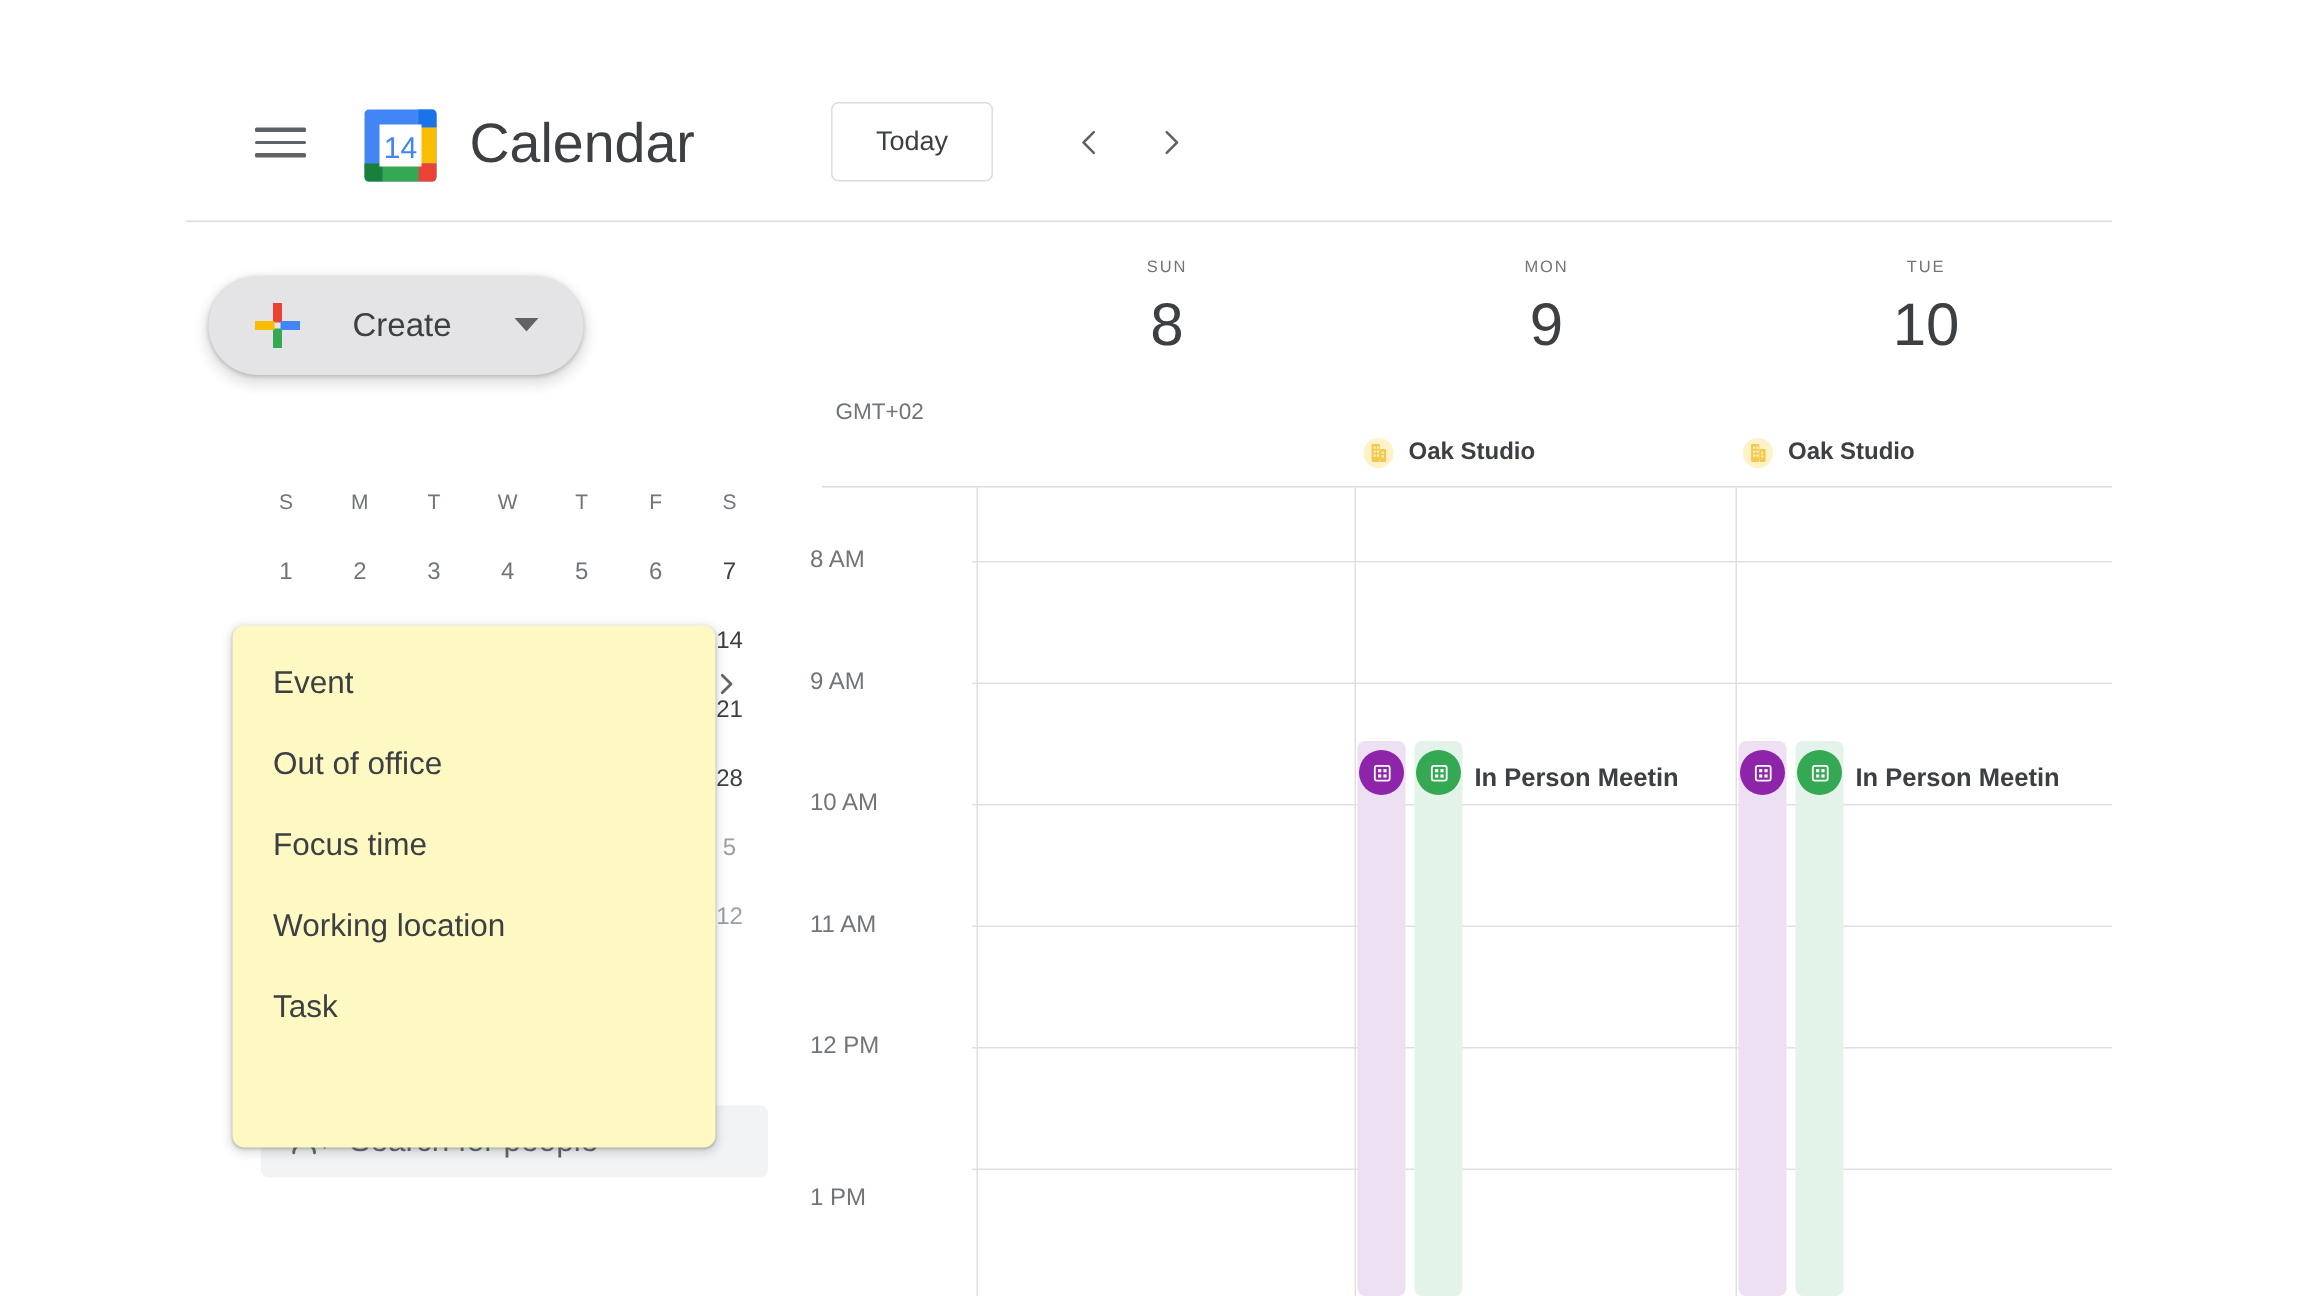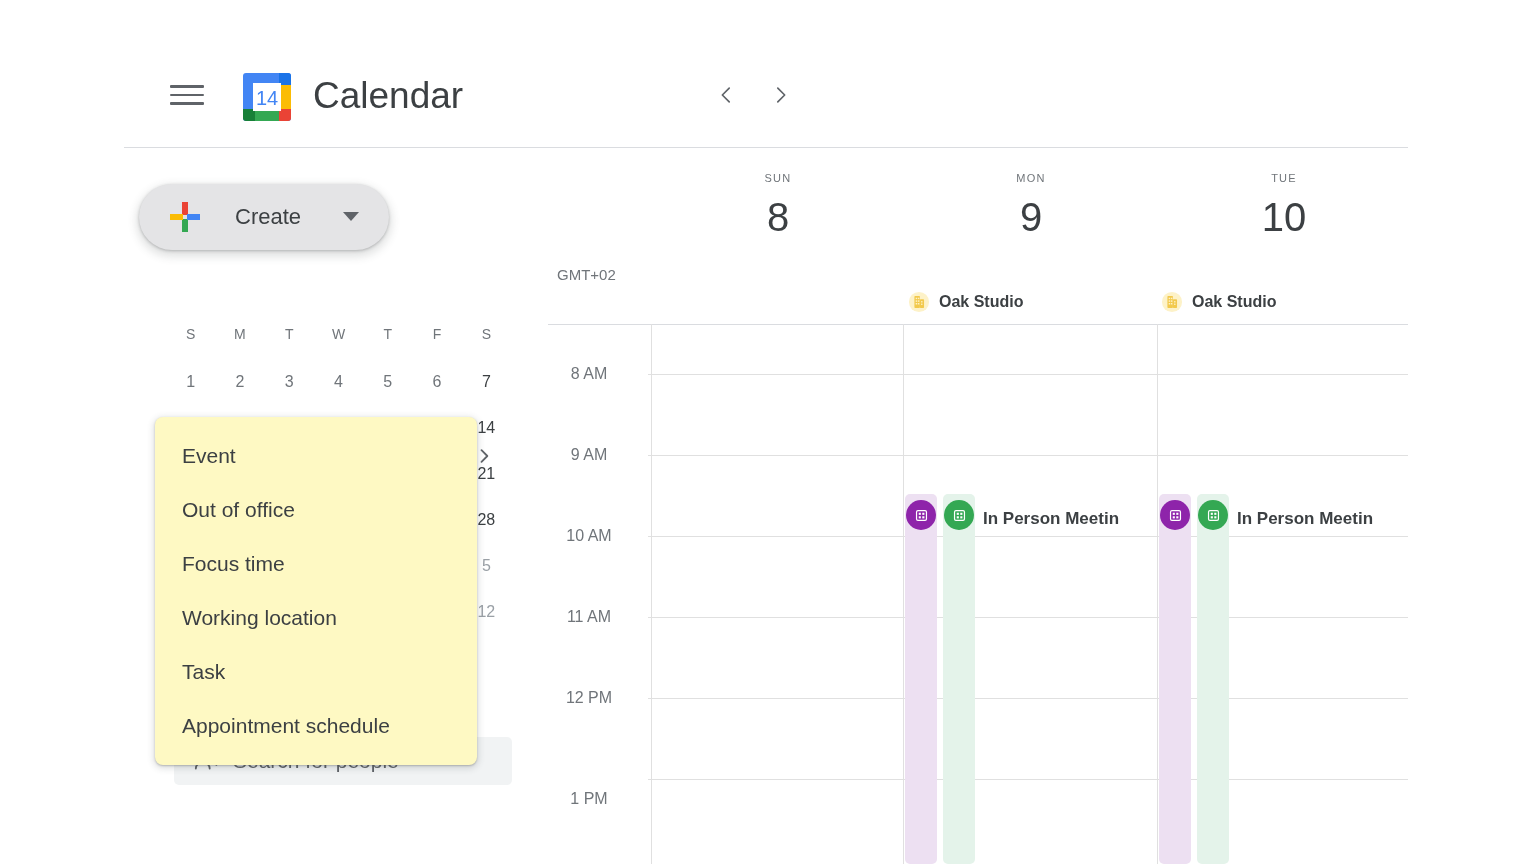--- a/index.html
+++ b/index.html
@@ -148,21 +148,21 @@
     display: flex; align-items: center; cursor: pointer;
     font-size: 16px; font-weight: bold; color: #3c4043;
   }
   .wl-icon { width: 22px; height: 22px; margin-right: 9px; flex: 0 0 auto; }
 
   .grid-area { position: absolute; left: 0; top: 176px; width: 996px; height: 540px; }
   .hour-line {
     position: absolute; left: 108px; width: 760px; height: 1px; background: #e0e0e0;
   }
   .hour-label {
-    position: absolute; left: 0; width: 98px; text-align: center;
+    position: absolute; left: 0; width: 98px; text-align: left;
     font-size: 16px; color: #70757a; transform: translateY(-9px);
   }
   .col-line { position: absolute; top: 0; width: 1px; height: 540px; background: #e0e0e0; }
   .top-rule { position: absolute; left: 8px; top: 0; width: 860px; height: 1px; background: #dadce0; }
 
   .event-bar {
     position: absolute; width: 32px; border-radius: 5px; cursor: pointer;
   }
   .event-badge {
     position: absolute; left: 50%; transform: translateX(-50%);
@@ -195,20 +195,23 @@
         <path d="M52 40v9a3 3 0 0 1-3 3h-9V40z" fill="#ea4335"></path>
         <rect x="16" y="40" width="24" height="12" fill="#34a853"></rect>
         <path d="M4 40h12v12H7a3 3 0 0 1-3-3z" fill="#188038"></path>
         <rect x="14" y="14" width="28" height="28" fill="#ffffff"></rect>
         <text x="28" y="36" text-anchor="middle" font-family="Liberation Sans, sans-serif" font-size="20" fill="#4285f4" font-weight="400">14</text>
       </svg>
     </div>
 
     <div class="brand">Calendar</div>
 
+    <div class="today-btn">
+      <span>Today</span>
+    </div>
 
     <div class="nav-arrow nav-prev">
       <svg width="22" height="22" viewBox="0 0 24 24">
         <path d="M15.5 4.5 8 12l7.5 7.5" fill="none" stroke="#5f6368" stroke-width="1.8" stroke-linecap="round" stroke-linejoin="round"></path>
       </svg>
     </div>
     <div class="nav-arrow nav-next">
       <svg width="22" height="22" viewBox="0 0 24 24">
         <path d="M8.5 4.5 16 12l-7.5 7.5" fill="none" stroke="#5f6368" stroke-width="1.8" stroke-linecap="round" stroke-linejoin="round"></path>
       </svg>
@@ -326,23 +329,20 @@
         <span>Out of office</span>
       </div>
       <div class="menu-item">
         <span>Focus time</span>
       </div>
       <div class="menu-item">
         <span>Working location</span>
       </div>
       <div class="menu-item">
         <span>Task</span>
-      </div>
-      <div class="menu-item">
-        <span>Appointment schedule</span>
       </div>
     </div>
   </div>
 
   <div class="grid-wrap">
 
     <div class="gmt-label">GMT+02</div>
 
     <div class="day-head" style="left:111px">
       <div class="day-name">SUN</div>

